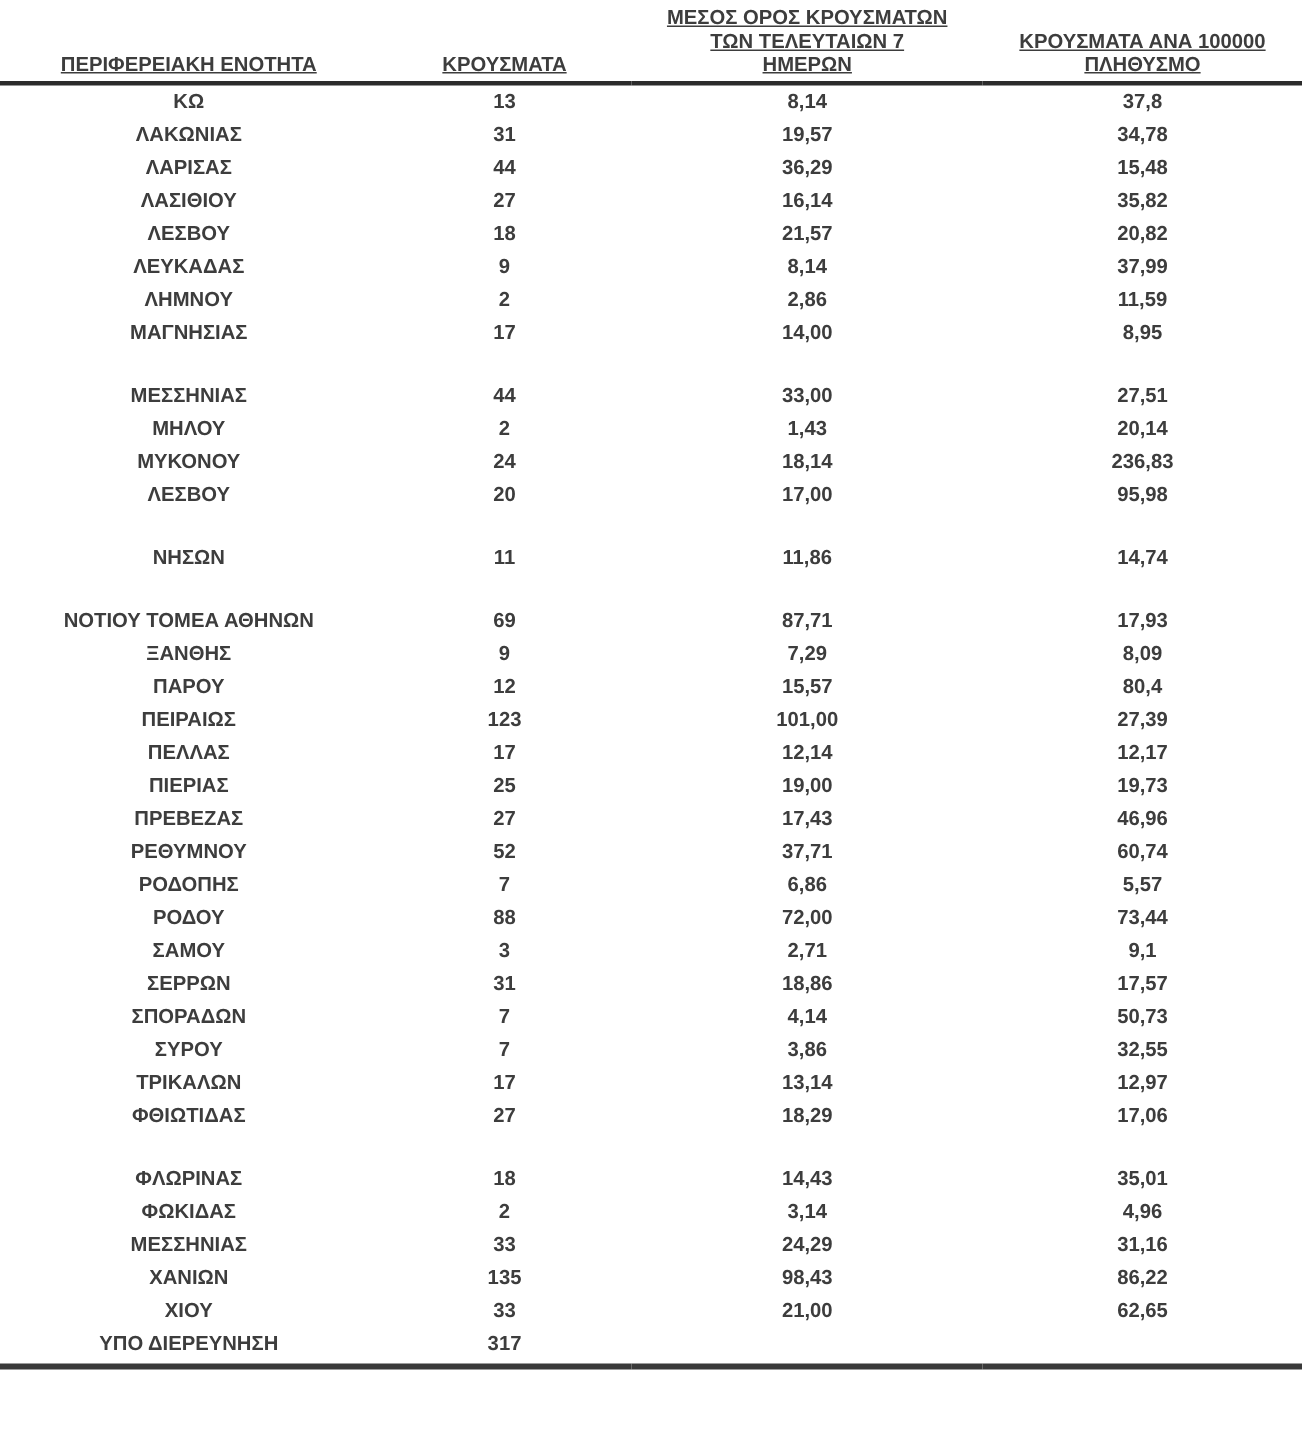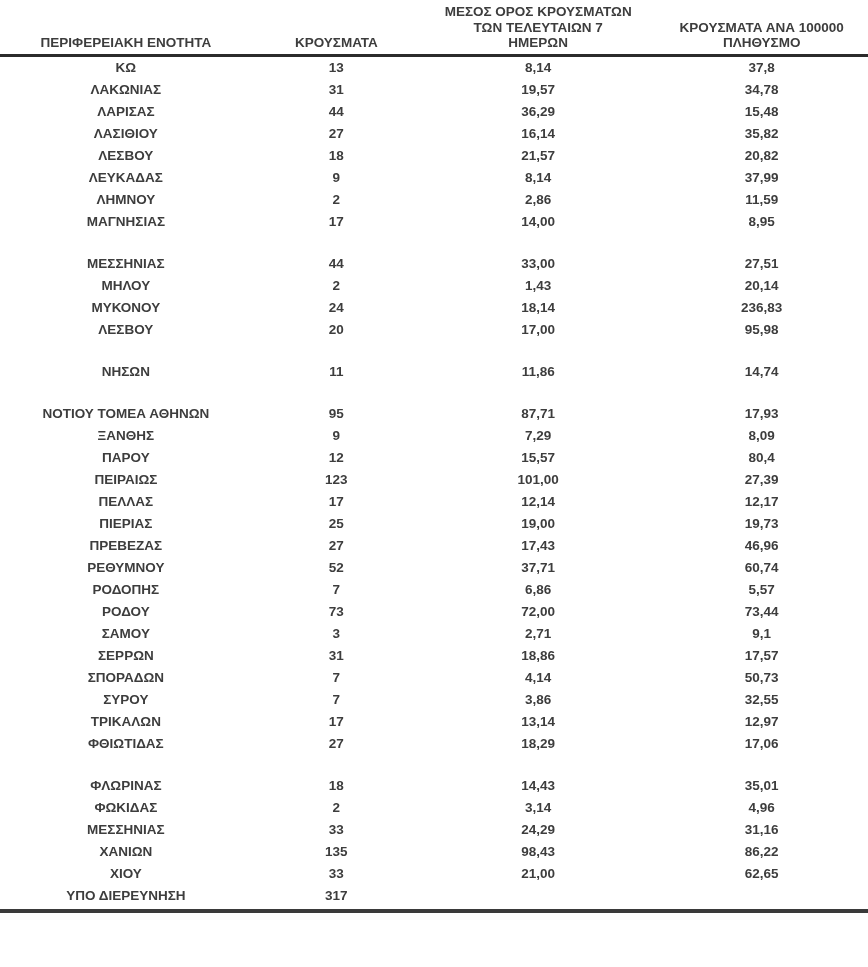--- a/index.html
+++ b/index.html
@@ -28,20 +28,21 @@
 
   thead th {
     font-size: 13.5px;
     line-height: 15.5px;
     font-weight: bold;
     text-align: center;
     vertical-align: bottom;
     padding: 4px 2px 3px 2px;
     border-bottom: 3px solid #2b2b2b;
     color: #3d3d3d;
+    text-decoration: underline;
   }
   tbody td {
     font-size: 13.5px;
     height: 22px;
     text-align: center;
     vertical-align: middle;
     padding: 0 2px;
     white-space: nowrap;
   }
   tr.spacer-row td {
@@ -154,21 +155,21 @@
           <td>ΝΗΣΩΝ</td>
           <td>11</td>
           <td>11,86</td>
           <td>14,74</td>
         </tr>
         <tr class="spacer-row">
           <td colspan="4"></td>
         </tr>
         <tr>
           <td>ΝΟΤΙΟΥ ΤΟΜΕΑ ΑΘΗΝΩΝ</td>
-          <td>95</td>
+          <td>69</td>
           <td>87,71</td>
           <td>17,93</td>
         </tr>
         <tr>
           <td>ΞΑΝΘΗΣ</td>
           <td>9</td>
           <td>7,29</td>
           <td>8,09</td>
         </tr>
         <tr>
@@ -208,21 +209,21 @@
           <td>60,74</td>
         </tr>
         <tr>
           <td>ΡΟΔΟΠΗΣ</td>
           <td>7</td>
           <td>6,86</td>
           <td>5,57</td>
         </tr>
         <tr>
           <td>ΡΟΔΟΥ</td>
-          <td>73</td>
+          <td>88</td>
           <td>72,00</td>
           <td>73,44</td>
         </tr>
         <tr>
           <td>ΣΑΜΟΥ</td>
           <td>3</td>
           <td>2,71</td>
           <td>9,1</td>
         </tr>
         <tr>

